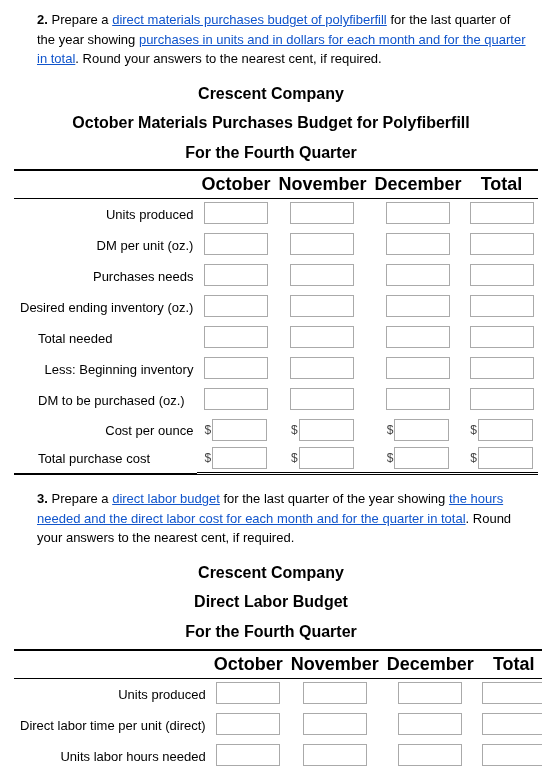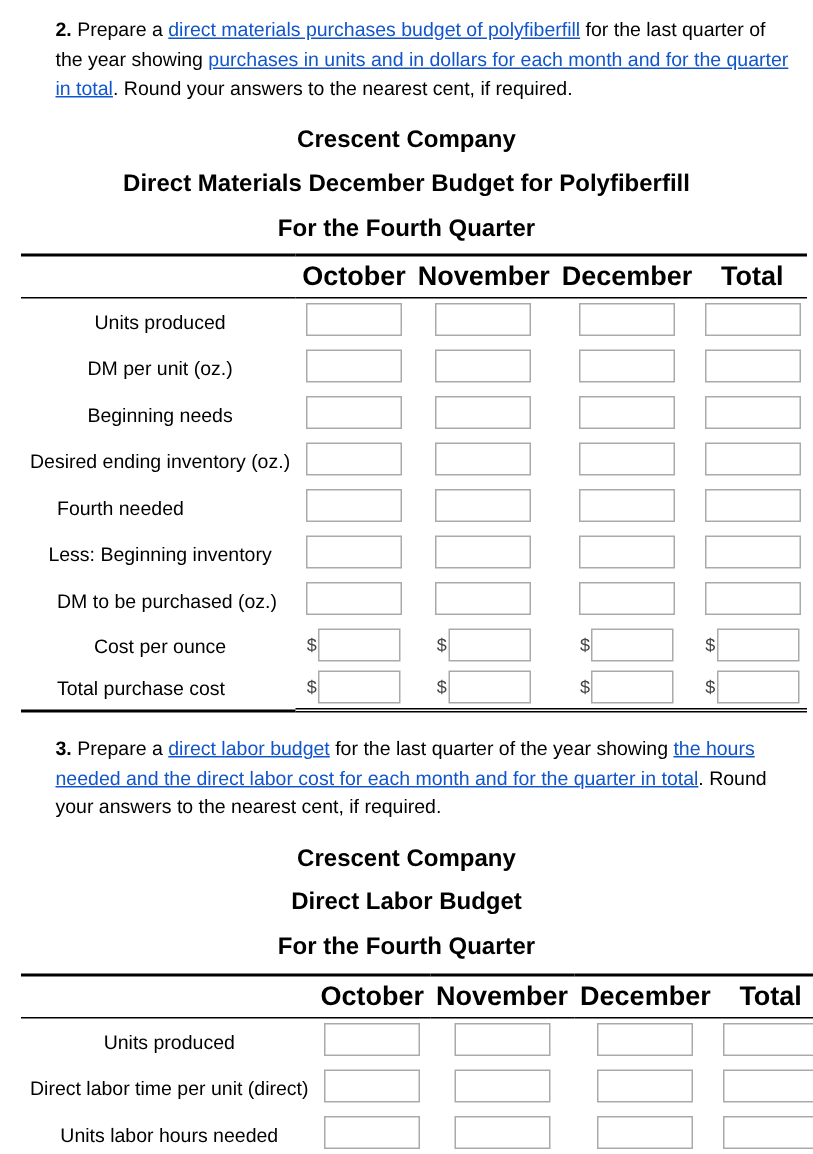--- a/index.html
+++ b/index.html
@@ -39,21 +39,21 @@
       text-align: center;
       padding: 3px 4px;
       font-size: 18px;
     }
     th.col-label { text-align: left; }
     td {
       padding: 3px 4px;
       font-size: 13px;
       vertical-align: middle;
     }
-    .row-label { text-align: center; padding-left: 6px; white-space: nowrap; }
+    .row-label { text-align: right; padding-left: 6px; white-space: nowrap; }
     .row-label-indented { text-align: left; padding-left: 24px; white-space: nowrap; }
     .input-cell {
       text-align: center;
     }
     .input-box {
       width: 64px;
       height: 22px;
       border: 1px solid #aaa;
       display: inline-block;
       background: #fff;
@@ -82,21 +82,21 @@
   </style>
 </head>
 <body>
 
 <p class="question-text">
   <span class="question-num">2.</span>
   Prepare a <span class="highlight-blue">direct materials purchases budget of polyfiberfill</span> for the last quarter of the year showing <span class="highlight-blue">purchases in units and in dollars for each month and for the quarter in total</span>. Round your answers to the nearest cent, if required.
 </p>
 
 <div class="table-title">Crescent Company</div>
-<div class="table-title">Direct Materials December Budget for Polyfiberfill</div>
+<div class="table-title">October Materials Purchases Budget for Polyfiberfill</div>
 <div class="table-title">For the Fourth Quarter</div>
 
 <table>
   <thead>
     <tr>
       <th class="col-label"></th>
       <th>October</th>
       <th>November</th>
       <th>December</th>
       <th>Total</th>
@@ -114,37 +114,37 @@
 
     <tr>
       <td class="row-label">DM per unit (oz.)</td>
       <td class="input-cell"><div class="input-box"></div></td>
       <td class="input-cell"><div class="input-box"></div></td>
       <td class="input-cell"><div class="input-box"></div></td>
       <td class="input-cell"><div class="input-box"></div></td>
     </tr>
 
     <tr>
-      <td class="row-label">Beginning needs</td>
+      <td class="row-label">Purchases needs</td>
       <td class="input-cell"><div class="input-box"></div></td>
       <td class="input-cell"><div class="input-box"></div></td>
       <td class="input-cell"><div class="input-box"></div></td>
       <td class="input-cell"><div class="input-box"></div></td>
     </tr>
 
     <tr>
       <td class="row-label">Desired ending inventory (oz.)</td>
       <td class="input-cell"><div class="input-box"></div></td>
       <td class="input-cell"><div class="input-box"></div></td>
       <td class="input-cell"><div class="input-box"></div></td>
       <td class="input-cell"><div class="input-box"></div></td>
     </tr>
 
     <tr>
-      <td class="row-label-indented">Fourth needed</td>
+      <td class="row-label-indented">Total needed</td>
       <td class="input-cell"><div class="input-box"></div></td>
       <td class="input-cell"><div class="input-box"></div></td>
       <td class="input-cell"><div class="input-box"></div></td>
       <td class="input-cell"><div class="input-box"></div></td>
     </tr>
 
     <tr>
       <td class="row-label">Less: Beginning inventory</td>
       <td class="input-cell"><div class="input-box"></div></td>
       <td class="input-cell"><div class="input-box"></div></td>

